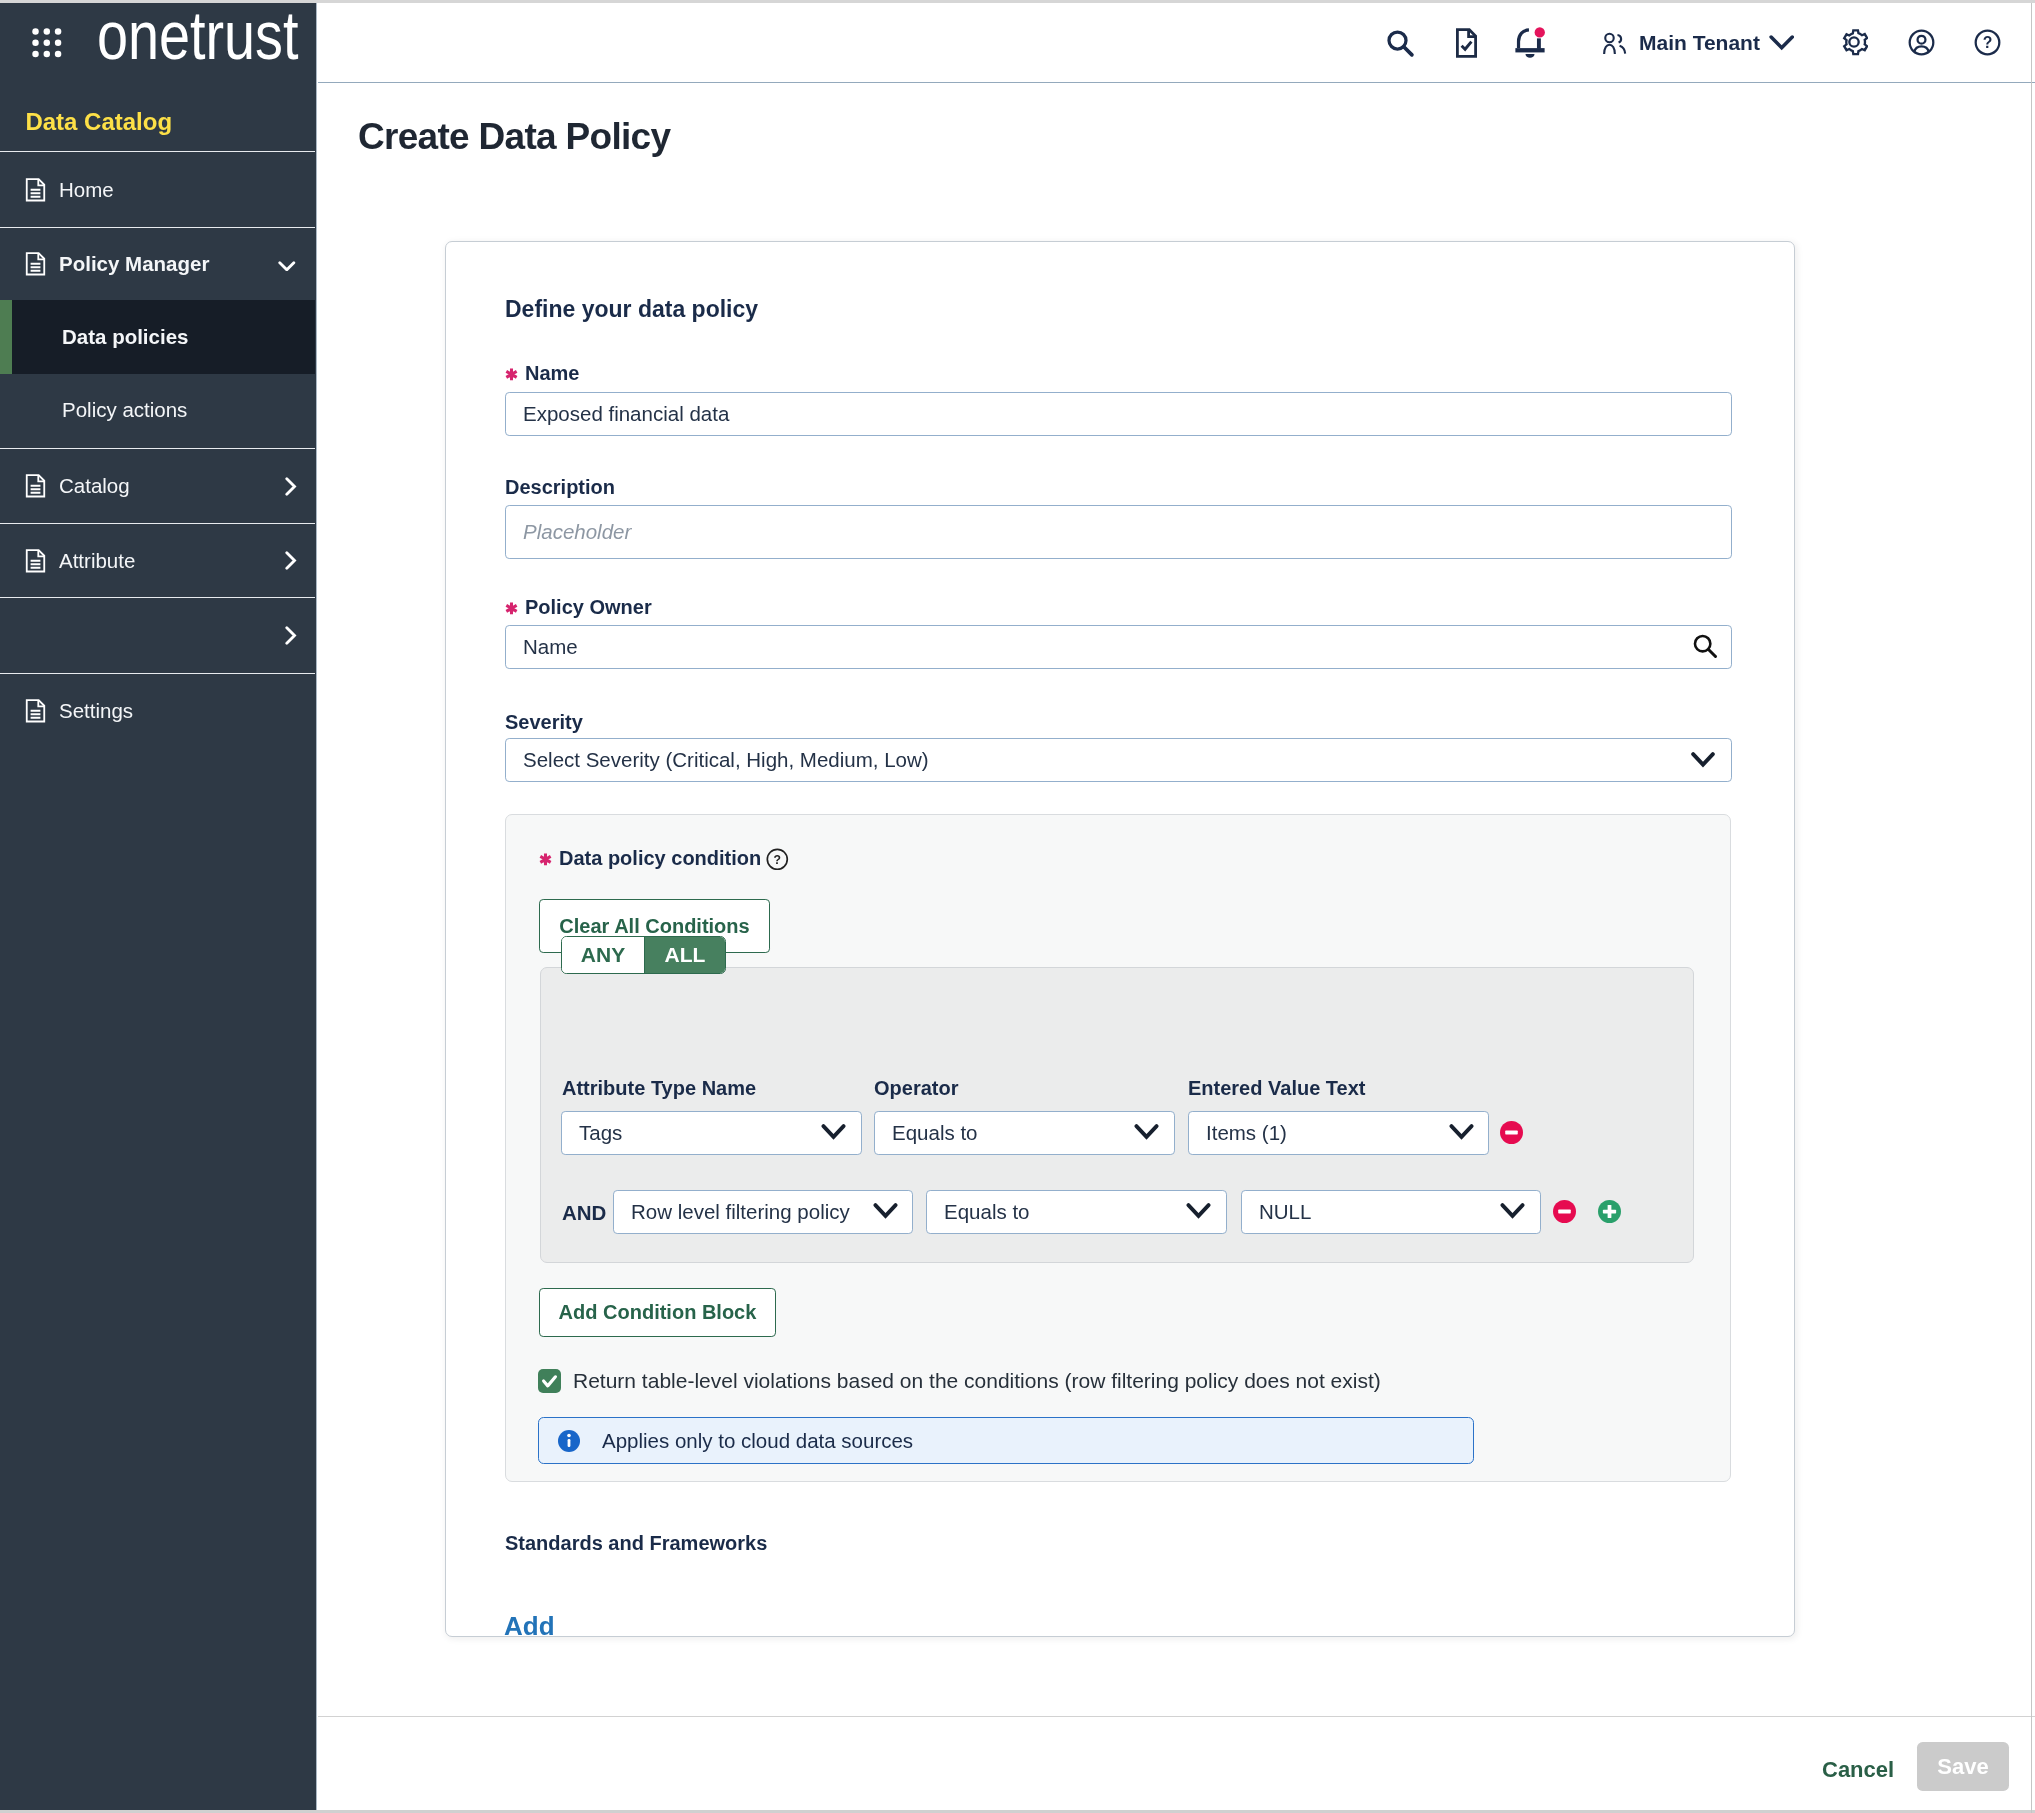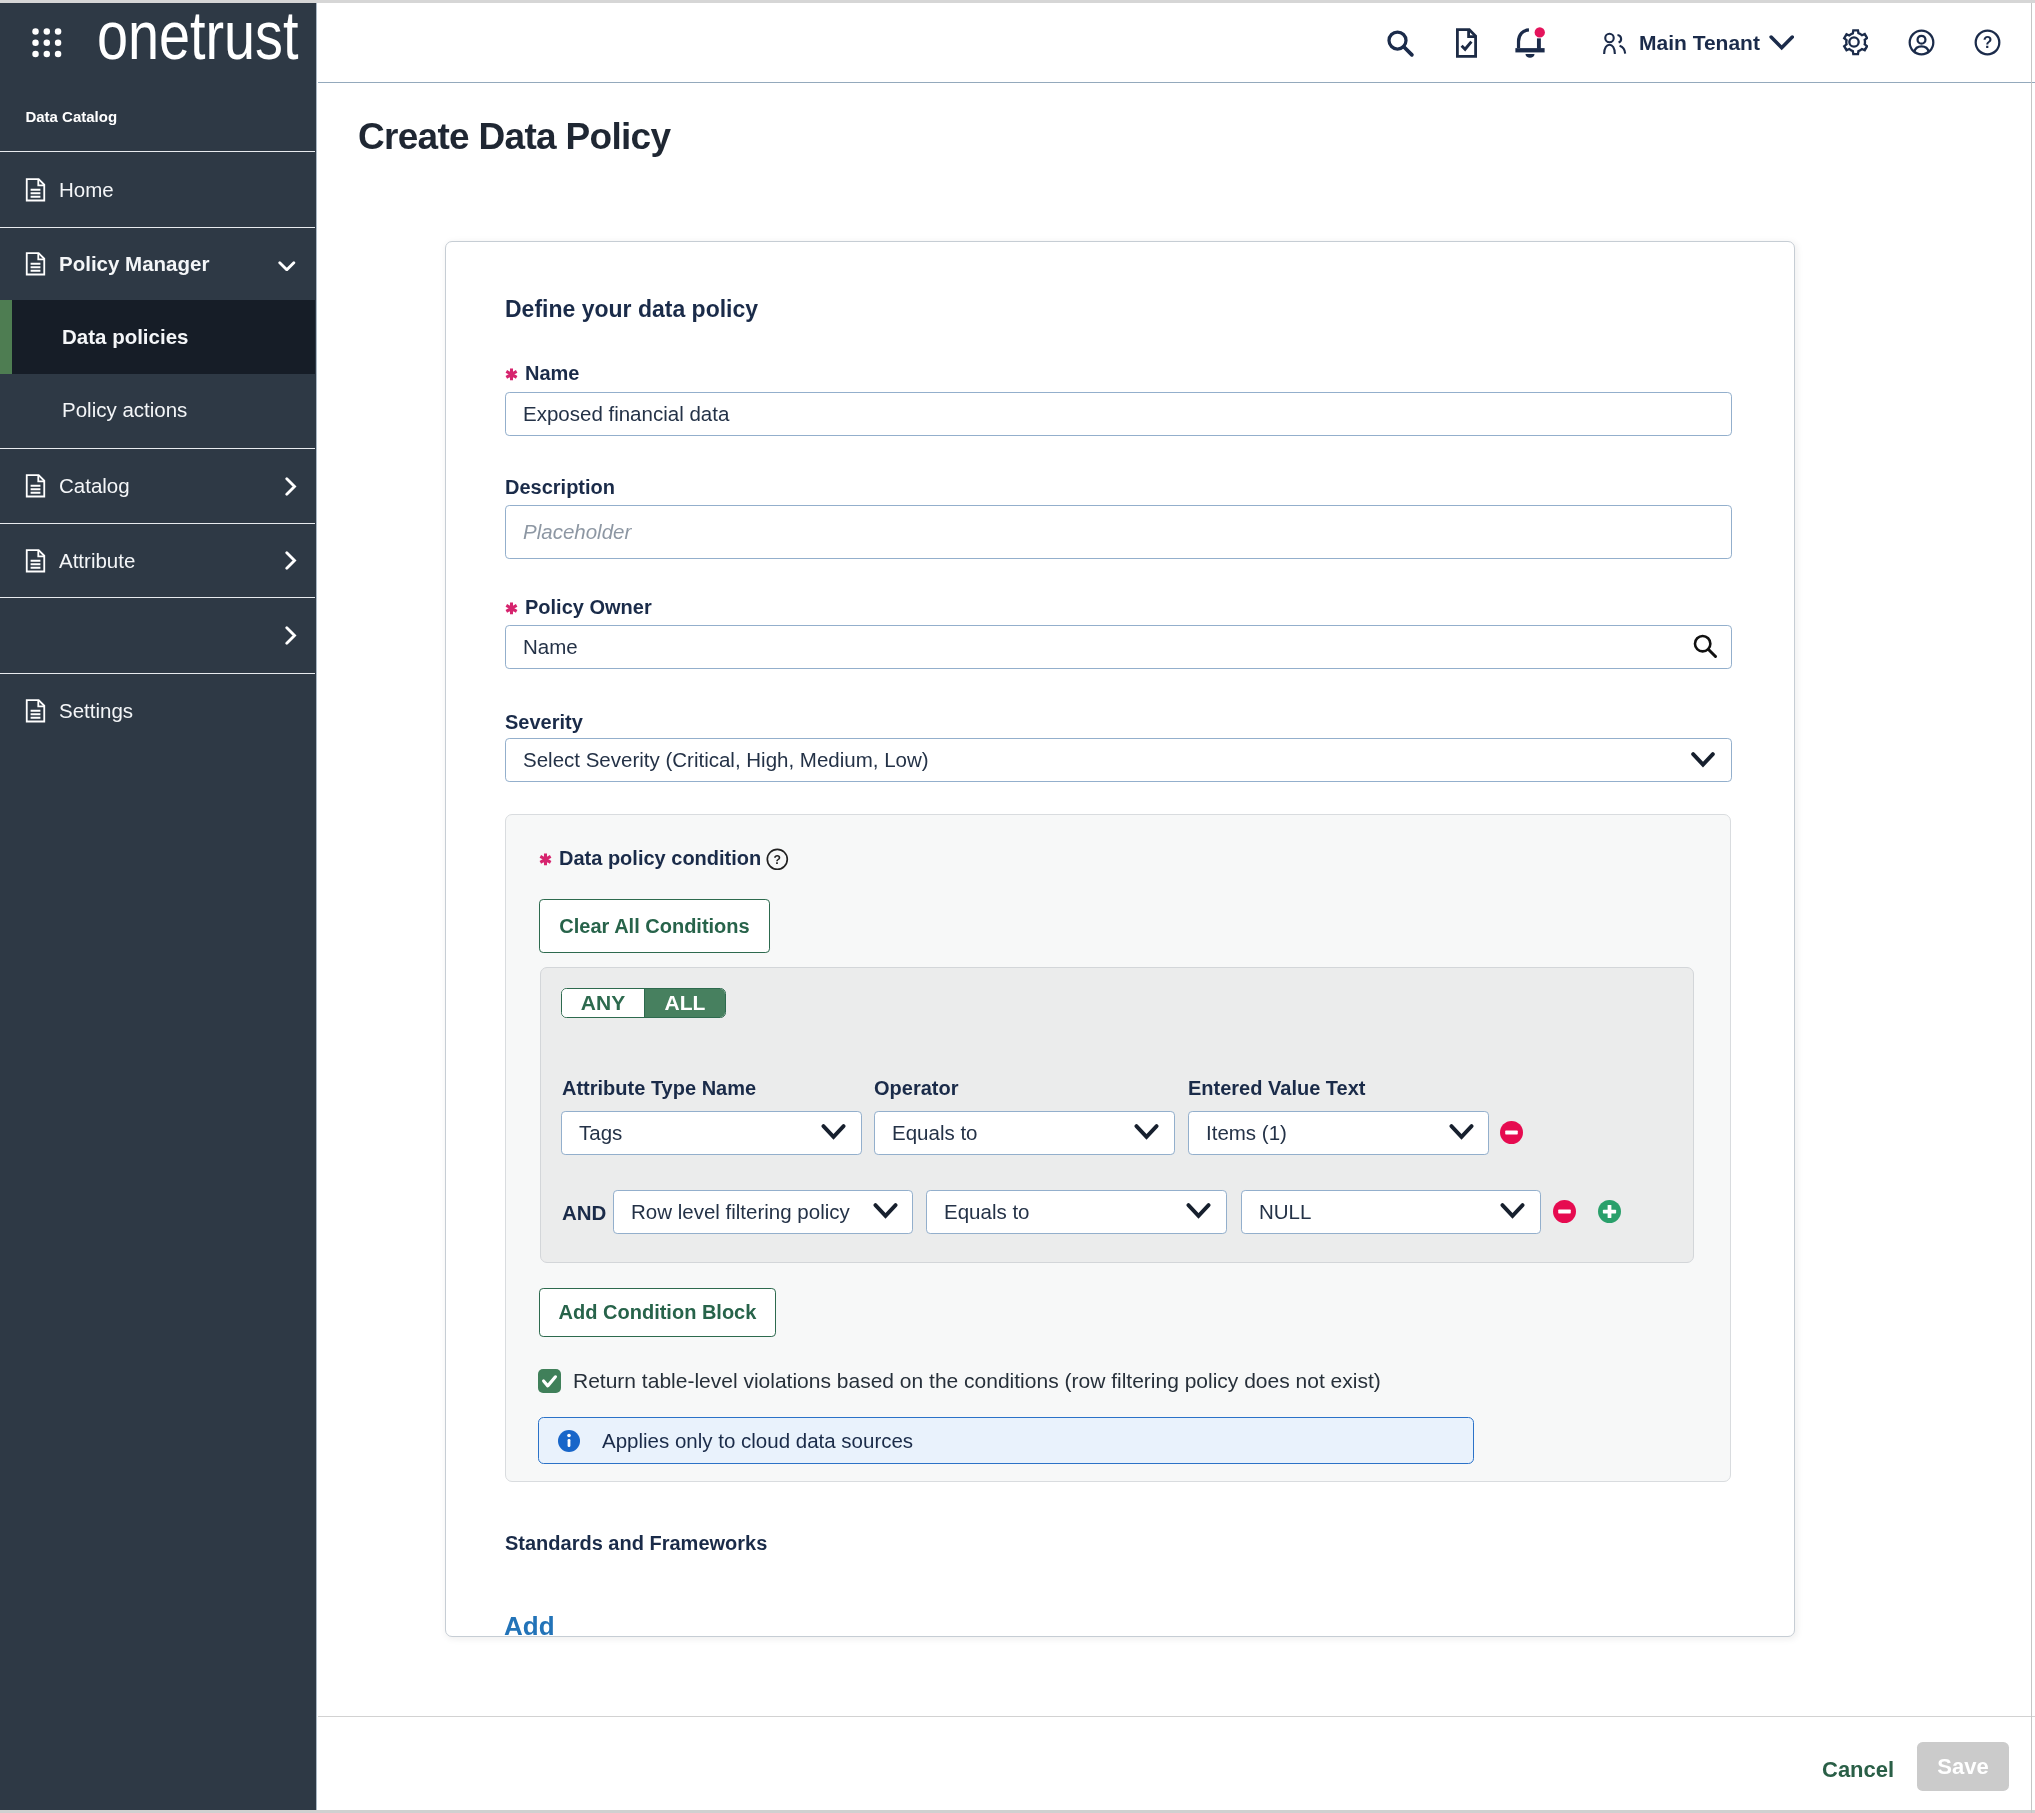--- a/index.html
+++ b/index.html
@@ -12,42 +12,42 @@
 #botstrip { left:0; top:1810px; width:2035px; height:3.5px; background:#d0d0d0; }
 
 
 #sidebar { left:0; top:2.8px; width:317px; height:1808px; background:#2e3945; border-right:1.4px solid #aab7c3; }
 .sep { position:absolute; left:0; width:315px; height:1.4px; background:#e8ebee; }
 #logo { position:absolute; left:0; top:0; width:315px; height:145px; }
 #logotext { position:absolute; left:97px; top:-6.4px; color:#fff; font-size:68px; font-weight:500; letter-spacing:0; transform:scaleX(0.82); transform-origin:left top; }
 .srow { position:absolute; left:0; width:315px; color:#f4f6f8; font-size:20.5px; display:flex; align-items:center; }
 .srow .icon { position:absolute; left:25px; }
 .srow .lbl { position:absolute; left:59px; }
-#catalabel { position:absolute; left:25.4px; top:105px; color:#ffffff; font-size:15px; font-weight:bold; }
+#catalabel { position:absolute; left:25.4px; top:105px; color:#fde047; font-size:24px; font-weight:bold; }
 #activerow { position:absolute; left:0; top:297px; width:315px; height:74px; background:#161d27; }
 #activebar { position:absolute; left:0; top:297px; width:12px; height:74px; background:#4e7d52; }
 
 
 #topbar { left:318px; top:2.8px; width:1717px; height:80px; background:#fff; border-bottom:1.4px solid #94a9bc; }
 .tico { position:absolute; top:0; }
 #maintenant { position:absolute; left:1639px; top:31px; color:#1b2b4a; font-size:21px; font-weight:bold; }
 
 
 #title { left:358px; top:116px; color:#1f2733; font-size:37px; font-weight:600; letter-spacing:-0.7px; }
 #card { left:445px; top:241px; width:1350px; height:1396px; background:#fff; border:1.4px solid #c6cdd4; border-radius:7px; box-shadow:1.4px 1.4px 7px rgba(0,0,0,0.07); }
 
 .lab { position:absolute; color:#1a2b49; font-size:20px; font-weight:bold; }
 .ast { color:#d6246e; padding-right:7px; font-size:15.5px; }
 .inp { position:absolute; left:505px; width:1227px; background:#fff; border:1.4px solid #93afcc; border-radius:4.2px; color:#243247; font-size:20.5px; display:flex; align-items:center; padding:0 17px; }
 
 
 #opanel { left:505px; top:814px; width:1226px; height:668px; background:#f7f8f8; border:1.4px solid #d9dcdf; border-radius:7px; }
 #ipanel { left:540px; top:967px; width:1154px; height:296px; background:#ebecec; border:1.4px solid #d3d6d9; border-radius:7px; }
 .gbtn { position:absolute; background:#fff; border:1.4px solid #2d6a4e; border-radius:4.2px; color:#27634a; font-size:20px; font-weight:bold; display:flex; align-items:center; justify-content:center; }
-#toggle { position:absolute; left:561px; top:988px; width:165px; height:30px; border:1.4px solid #2d6a4e; border-radius:5.6px; display:flex; overflow:hidden; font-weight:bold; font-size:21px; }
+#toggle { position:absolute; left:561px; top:936px; width:165px; height:38px; border:1.4px solid #2d6a4e; border-radius:5.6px; display:flex; overflow:hidden; font-weight:bold; font-size:21px; }
 #tgany { width:83px; background:#fff; color:#2d6a4e; display:flex; align-items:center; justify-content:center; border-right:1.4px solid #2d6a4e; }
 #tgall { flex:1; background:#47805f; color:#fff; display:flex; align-items:center; justify-content:center; }
 .sel { position:absolute; height:44px; background:#fff; border:1.4px solid #93afcc; border-radius:4.2px; color:#243247; font-size:20.5px; display:flex; align-items:center; padding:0 17px; }
 .csel { position:absolute; }
 .circ { position:absolute; width:23px; height:23px; border-radius:50%; }
 .circ svg { position:absolute; left:0; top:0; }
 
 #chkbox { position:absolute; left:538px; top:1369px; width:23px; height:24px; background:#40805a; border-radius:5px; }
 #chklabel { position:absolute; left:573px; top:1369px; color:#27303a; font-size:21px; }
 #infoban { position:absolute; left:538px; top:1417px; width:936px; height:47px; background:#e9f2fc; border:1.4px solid #2b72c8; border-radius:5.6px; }

